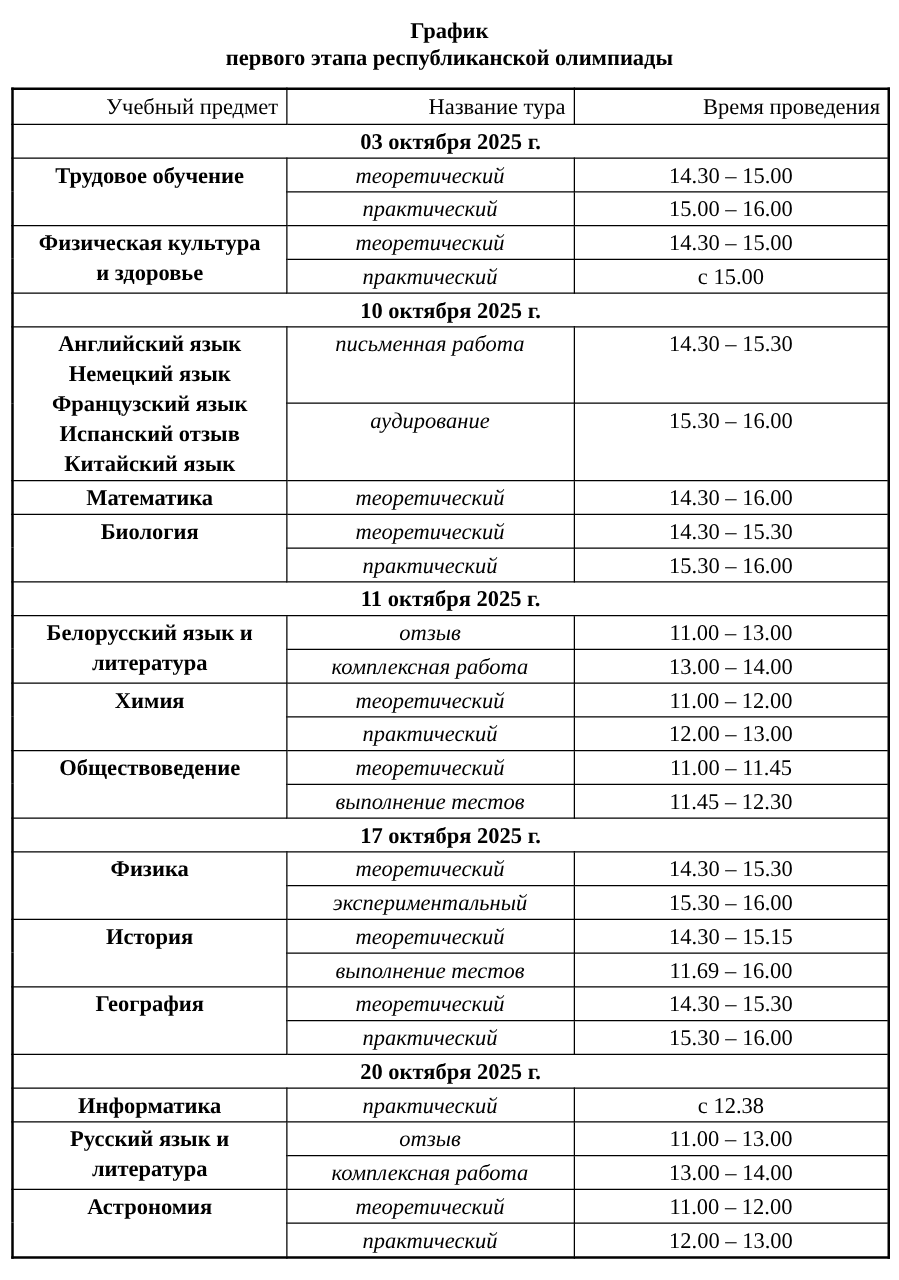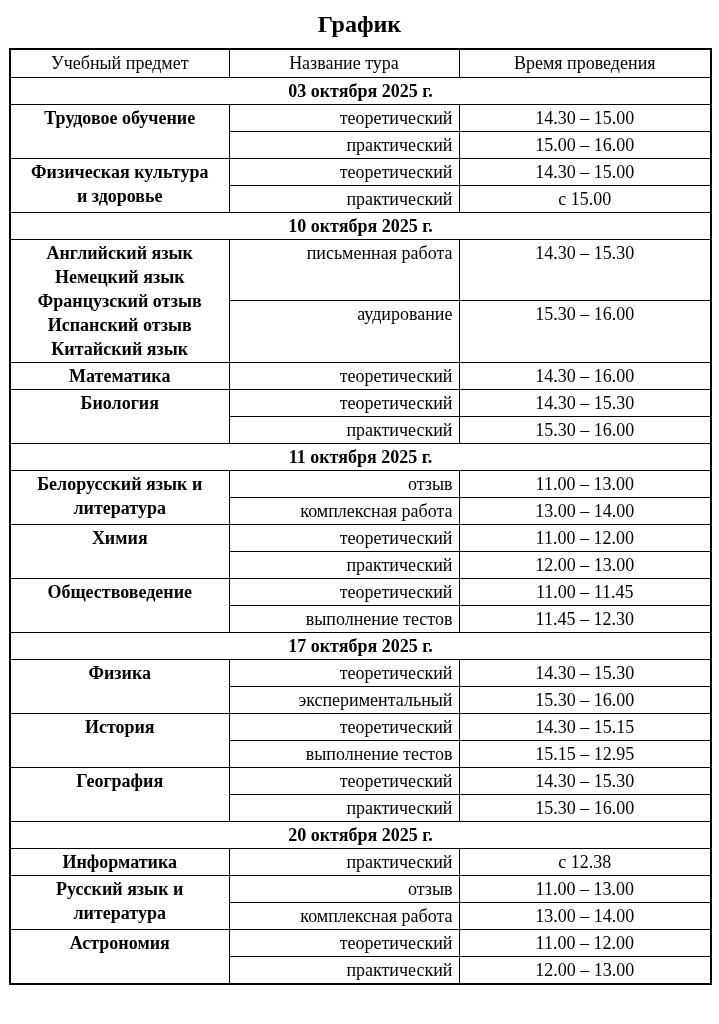--- a/index.html
+++ b/index.html
@@ -13,21 +13,21 @@
   .page {
     width: 719px;
     height: 1024px;
     background: #ffffff;
     overflow: hidden;
   }
   .doc-title {
     margin-top: 13px;
     text-align: center;
     font-weight: bold;
-    font-size: 24px;
+    font-size: 18px;
     line-height: 22px;
   }
   table.schedule {
     border-collapse: collapse;
     margin: 13px 0 0 9px;
     width: 701px;
     table-layout: fixed;
     border: 2px solid #000;
   }
   table.schedule col.c1 { width: 219px; }
@@ -37,51 +37,53 @@
   table.schedule td {
     border: 1px solid #000;
     font-size: 18px;
     line-height: 24px;
     padding: 1px 6px;
     vertical-align: top;
     overflow: hidden;
   }
   table.schedule th {
     font-weight: normal;
-    text-align: center;
+    text-align: right;
     height: 28px;
   }
   td.date-cell {
     font-weight: bold;
     text-align: center;
     height: 27px;
     margin-left: 44px;
   }
   td.subject-cell {
     font-weight: bold;
     text-align: center;
   }
   td.tour-cell {
-    text-align: right;
+    text-align: center;
     padding-left: 8px;
     height: 26px;
+    font-style: italic;
   }
   td.time-cell {
     text-align: center;
     height: 26px;
     margin-left: 26px;
   }
 </style>
 </head>
 <body>
 
 <div class="page">
 
   <div class="doc-title">
     <div>График</div>
+    <div>первого этапа республиканской олимпиады</div>
   </div>
 
   <table class="schedule">
     <colgroup>
       <col class="c1">
         <col class="c2">
         <col class="c3">
     </colgroup>
     <thead>
       <tr>
@@ -117,21 +119,21 @@
           <td class="tour-cell">практический</td>
           <td class="time-cell">с 15.00</td>
         </tr>
         <tr>
           <td colspan="3" class="date-cell">10 октября 2025 г.</td>
         </tr>
         <tr>
           <td rowspan="2" class="subject-cell">
             <div>Английский язык</div>
             <div>Немецкий язык</div>
-            <div>Французский отзыв</div>
+            <div>Французский язык</div>
             <div>Испанский отзыв</div>
             <div>Китайский язык</div>
           </td>
           <td class="tour-cell">письменная работа</td>
           <td class="time-cell">14.30 – 15.30</td>
         </tr>
         <tr>
           <td class="tour-cell">аудирование</td>
           <td class="time-cell">15.30 – 16.00</td>
         </tr>
@@ -206,21 +208,21 @@
         </tr>
         <tr>
           <td rowspan="2" class="subject-cell">
             <div>История</div>
           </td>
           <td class="tour-cell">теоретический</td>
           <td class="time-cell">14.30 – 15.15</td>
         </tr>
         <tr>
           <td class="tour-cell">выполнение тестов</td>
-          <td class="time-cell">15.15 – 12.95</td>
+          <td class="time-cell">11.69 – 16.00</td>
         </tr>
         <tr>
           <td rowspan="2" class="subject-cell">
             <div>География</div>
           </td>
           <td class="tour-cell">теоретический</td>
           <td class="time-cell">14.30 – 15.30</td>
         </tr>
         <tr>
           <td class="tour-cell">практический</td>

